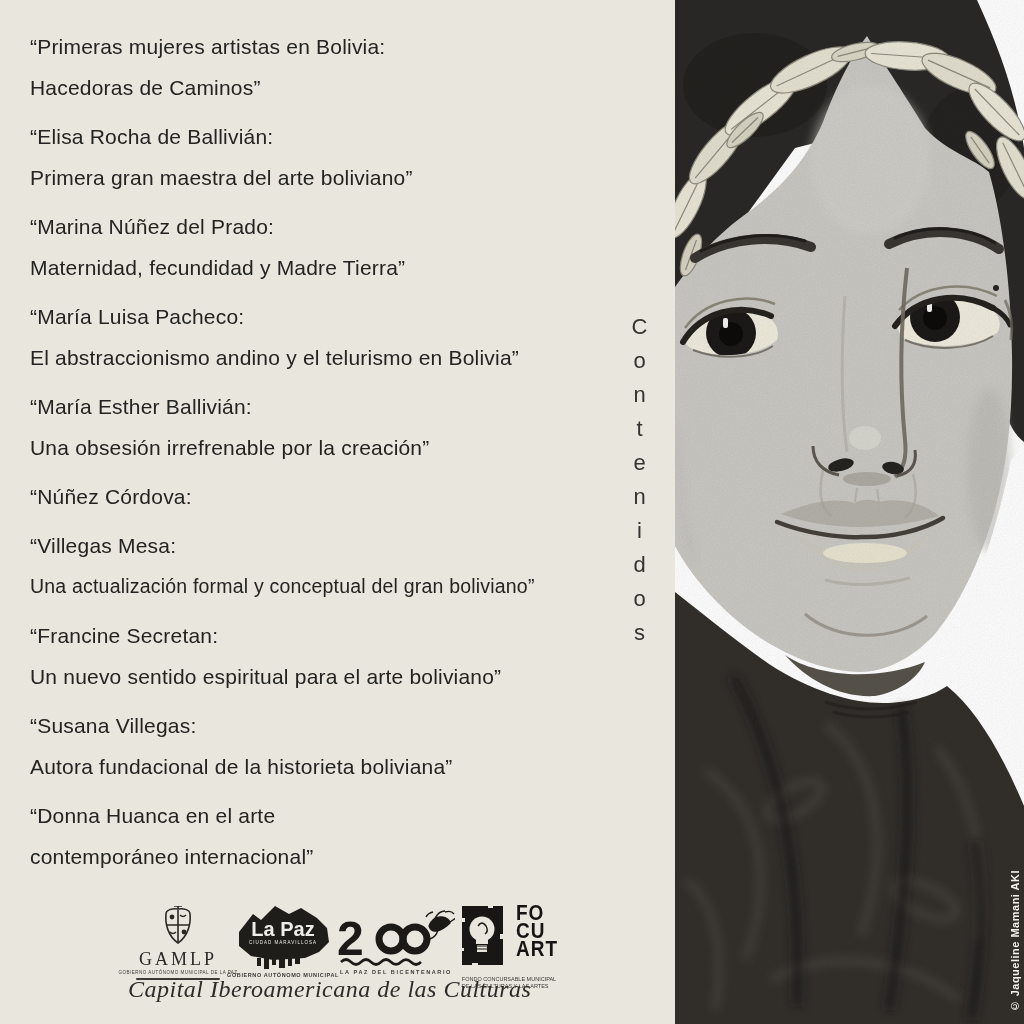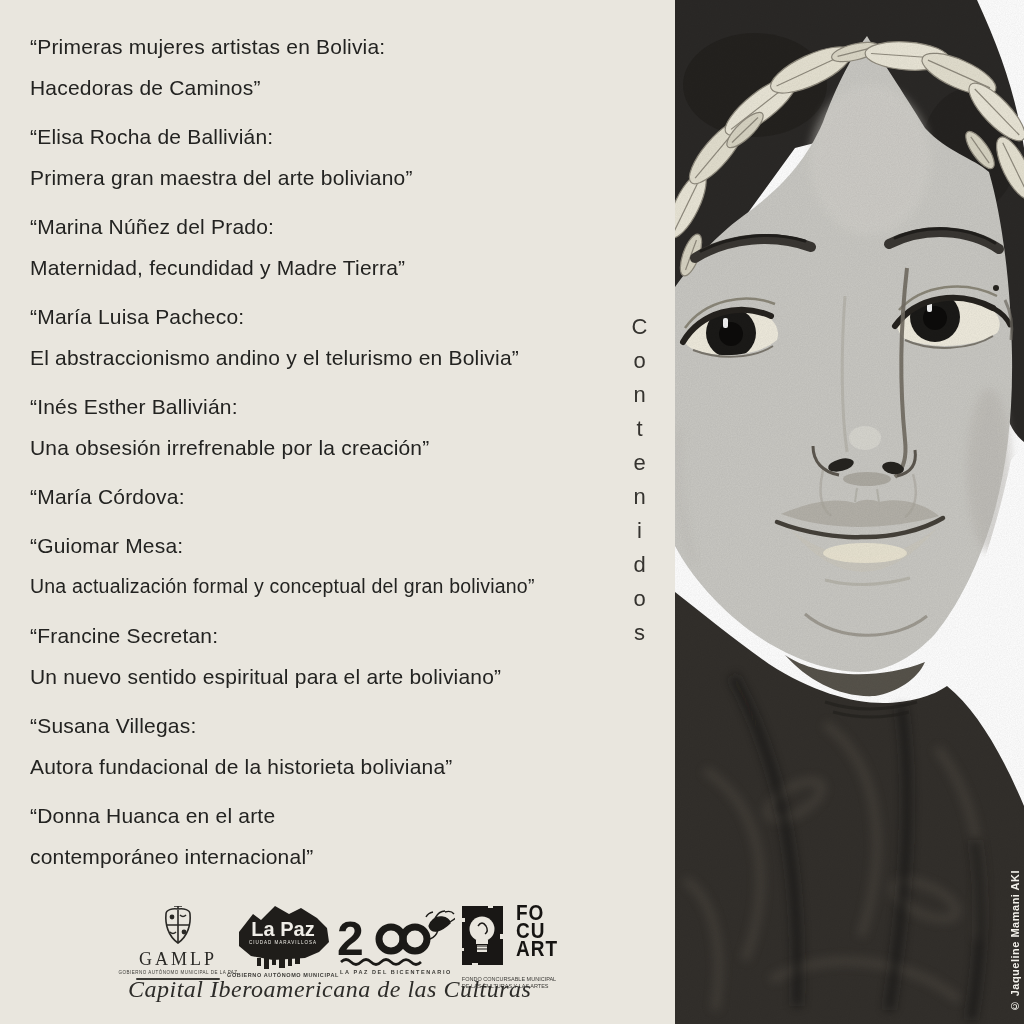--- a/index.html
+++ b/index.html
@@ -65,28 +65,28 @@
     </div>
     <div class="toc-item">
       <div class="l1">“Marina Núñez del Prado:</div>
       <div class="l2">Maternidad, fecundidad y Madre Tierra”</div>
     </div>
     <div class="toc-item">
       <div class="l1">“María Luisa Pacheco:</div>
       <div class="l2">El abstraccionismo andino y el telurismo en Bolivia”</div>
     </div>
     <div class="toc-item">
-      <div class="l1">“Inés Esther Ballivián:</div>
+      <div class="l1">“María Esther Ballivián:</div>
       <div class="l2">Una obsesión irrefrenable por la creación”</div>
     </div>
     <div class="toc-item">
-      <div class="l1">“María Córdova:</div>
-    </div>
-    <div class="toc-item">
-      <div class="l1">“Guiomar Mesa:</div>
+      <div class="l1">“Núñez Córdova:</div>
+    </div>
+    <div class="toc-item">
+      <div class="l1">“Villegas Mesa:</div>
       <div class="l2 small">Una actualización formal y conceptual del gran boliviano”</div>
     </div>
     <div class="toc-item">
       <div class="l1">“Francine Secretan:</div>
       <div class="l2">Un nuevo sentido espiritual para el arte boliviano”</div>
     </div>
     <div class="toc-item">
       <div class="l1">“Susana Villegas:</div>
       <div class="l2">Autora fundacional de la historieta boliviana”</div>
     </div>

